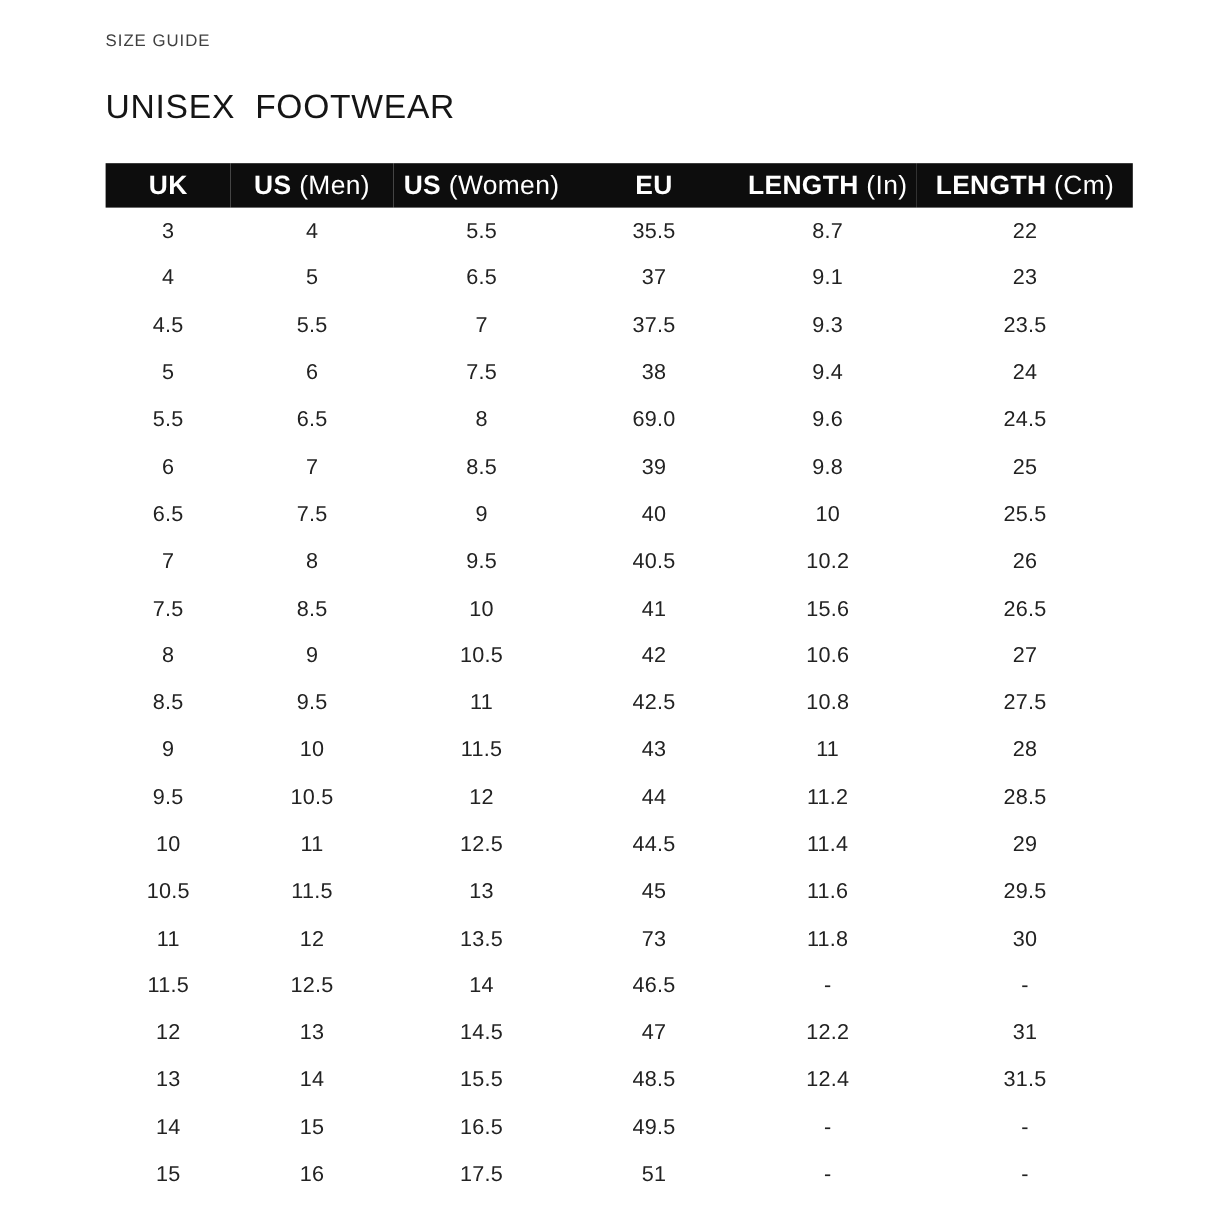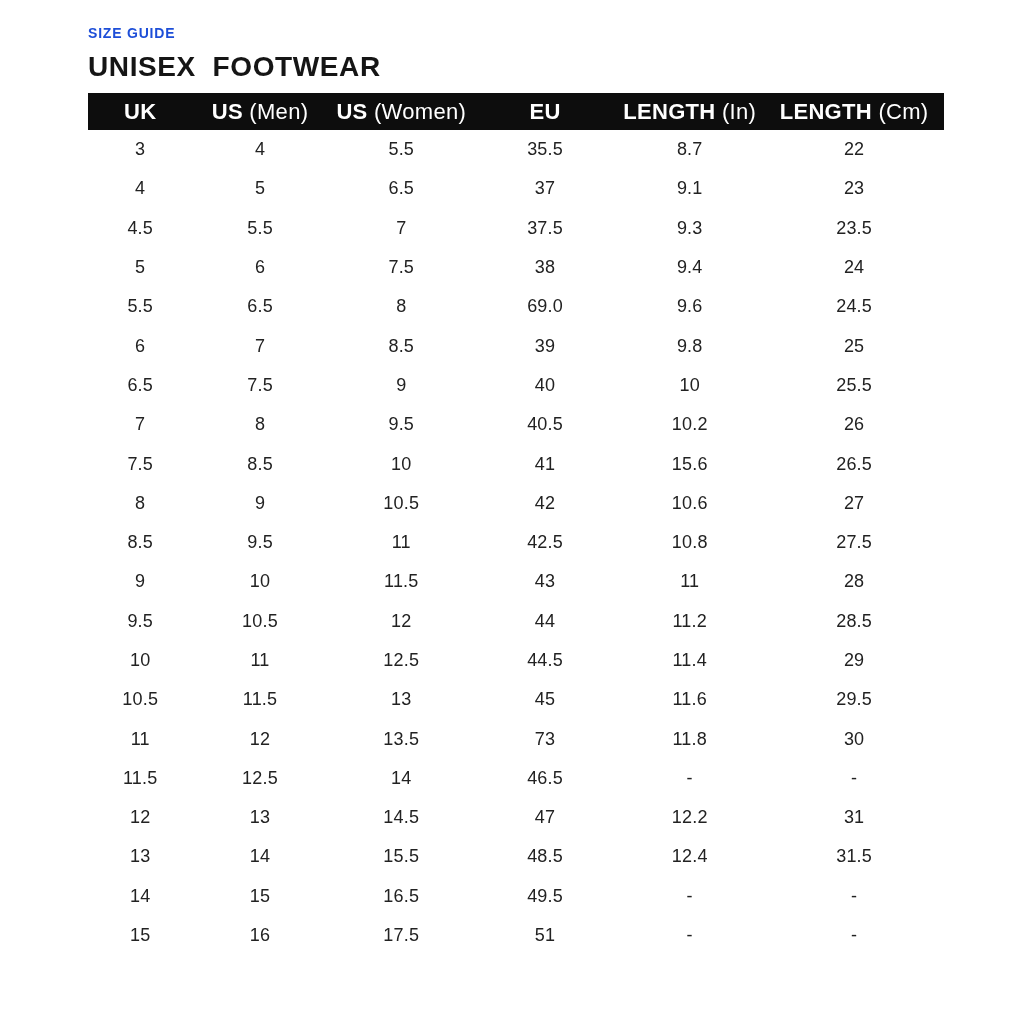--- a/index.html
+++ b/index.html
@@ -10,34 +10,34 @@
   }
   .page {
     position: relative;
     width: 1024px;
     height: 1024px;
     background: #ffffff;
     padding: 25px 80px 0 88px;
   }
   .eyebrow {
     font-size: 14px;
-    font-weight: 700;
+    font-weight: 400;
     letter-spacing: 0.8px;
-    color: #1d4ed8;
+    color: #404040;
   }
   .title {
-    margin-top: 10px;
+    margin-top: 32px;
     font-size: 28px;
-    font-weight: 700;
+    font-weight: 400;
     letter-spacing: 0.6px;
     color: #151515;
     white-space: pre;
   }
   table.size-table {
-    margin-top: 10px;
+    margin-top: 31px;
     width: 856px;
     border-collapse: collapse;
     table-layout: fixed;
   }
   col.c1 { width: 12.2%; }
   col.c2 { width: 15.8%; }
   col.c3 { width: 17.2%; }
   col.c4 { width: 16.4%; }
   col.c5 { width: 17.4%; }
   col.c6 { width: 21.0%; }

